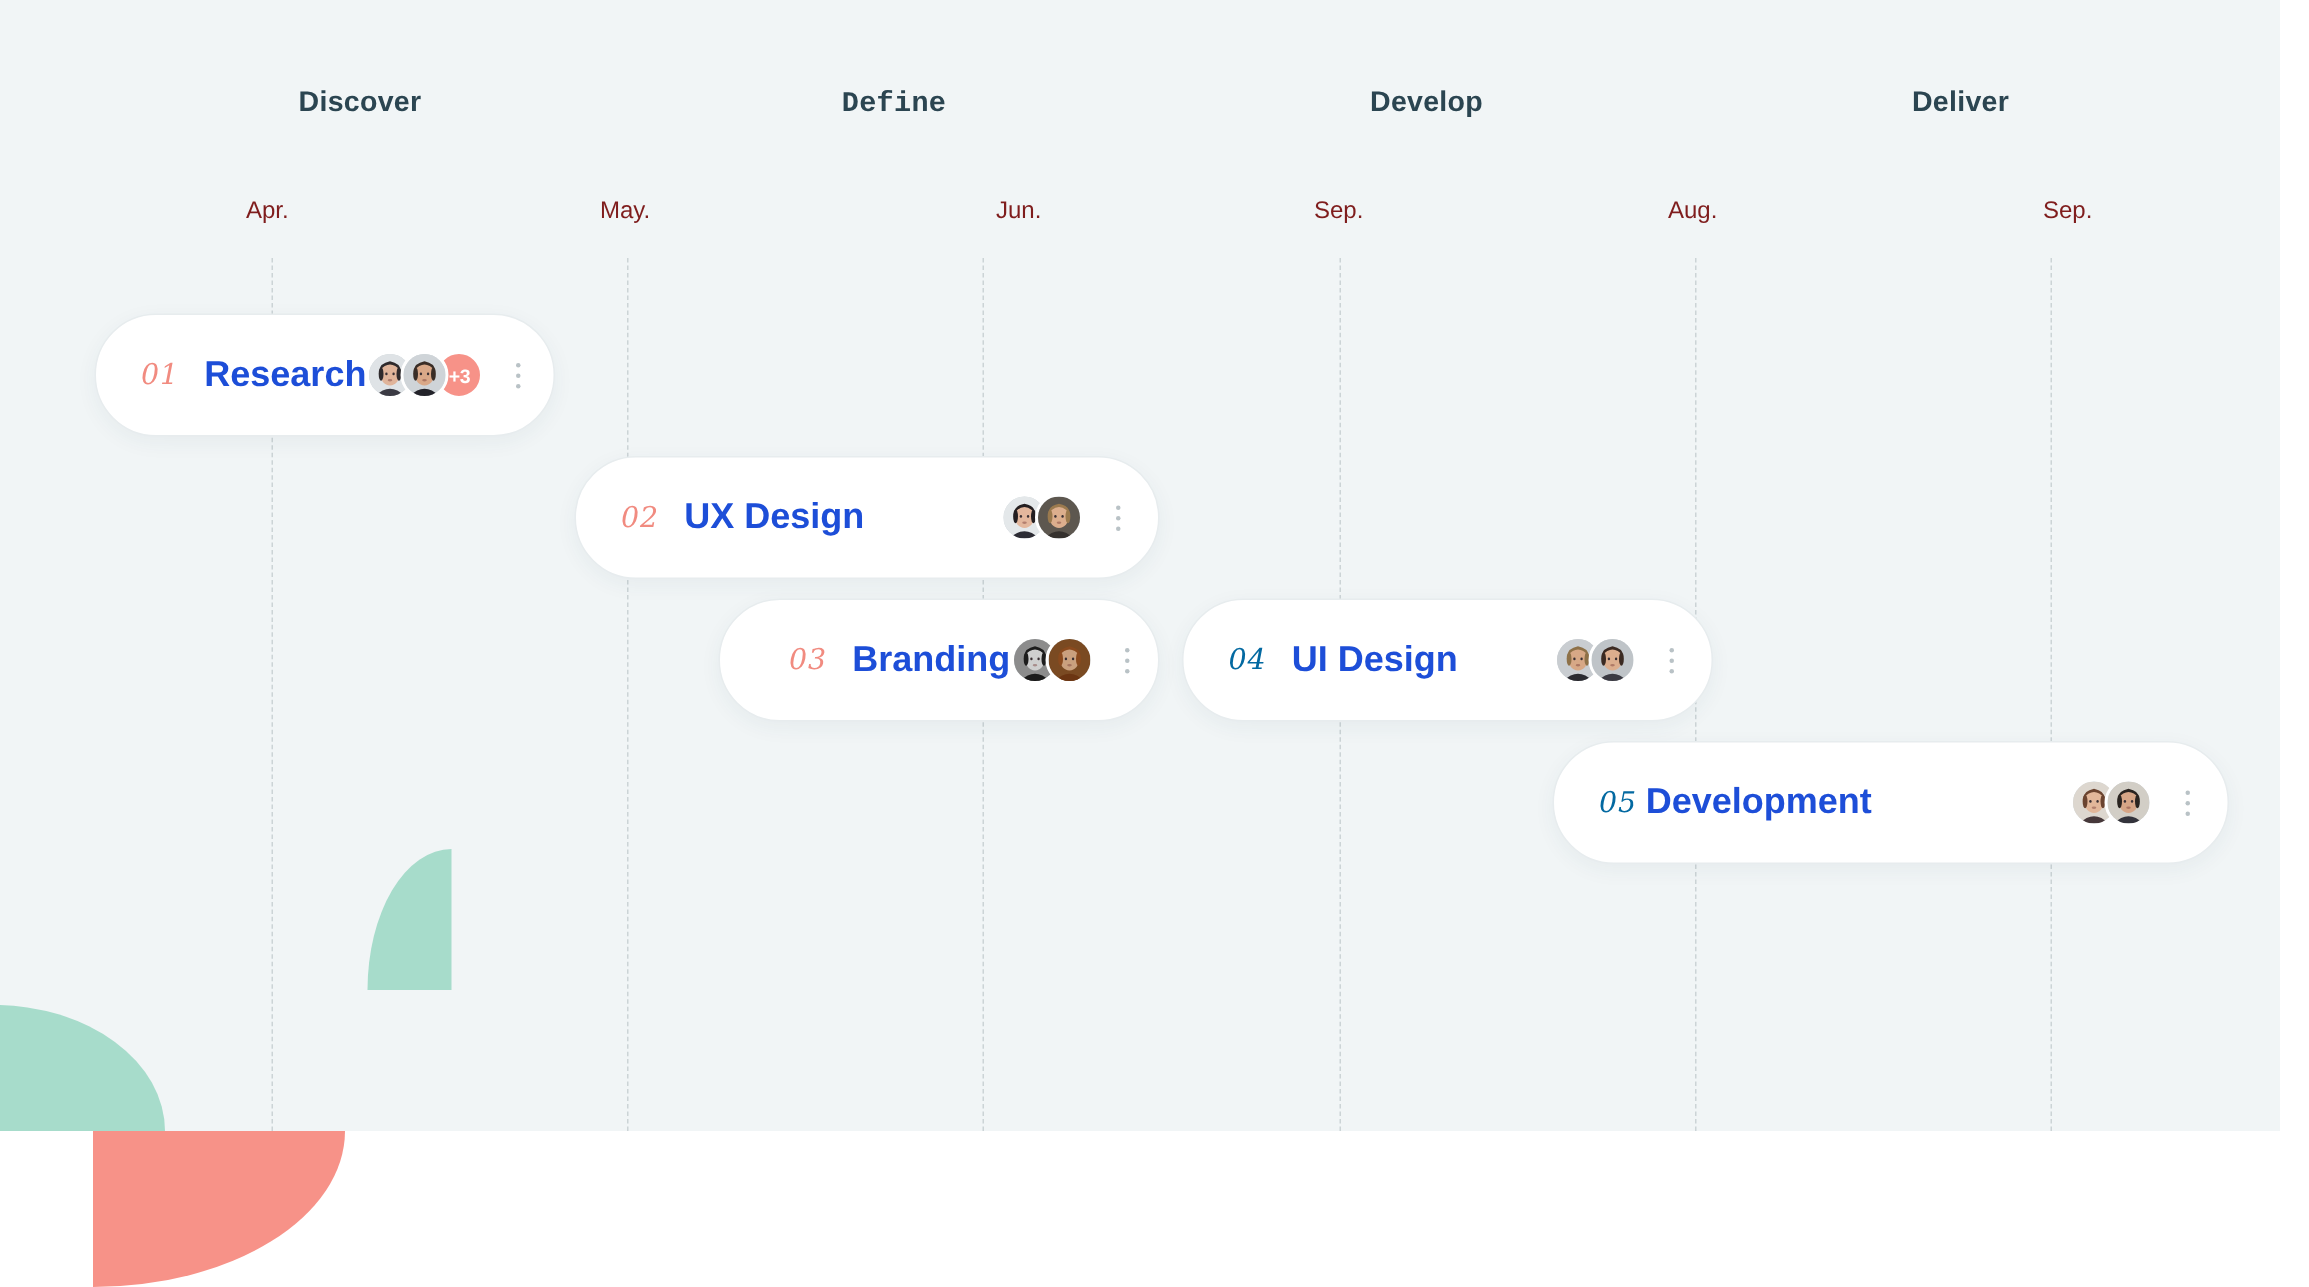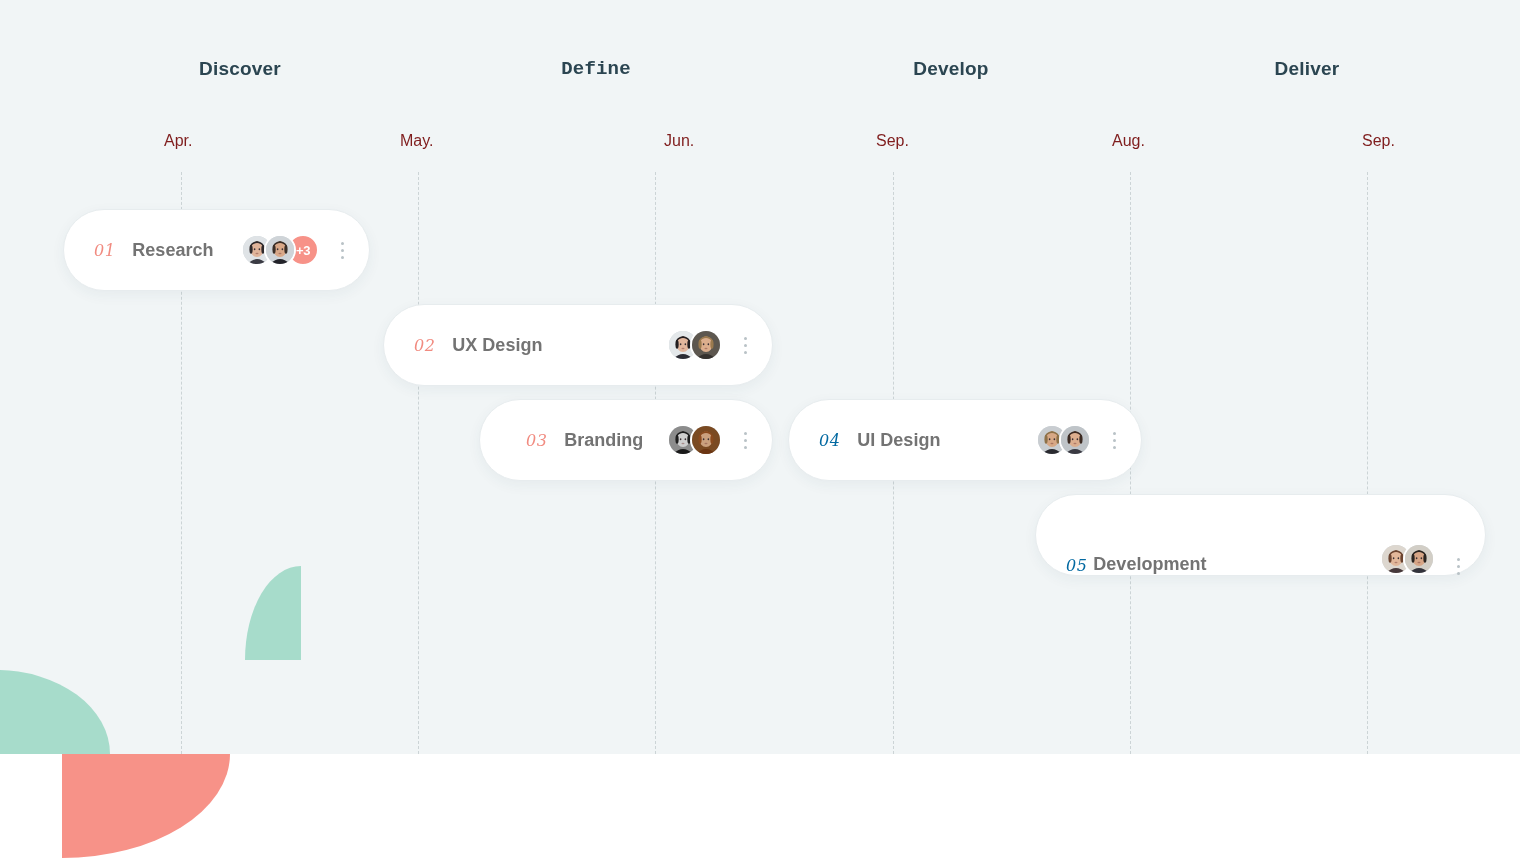--- a/index.html
+++ b/index.html
@@ -107,32 +107,32 @@
     box-shadow: 0 4px 14px rgba(42, 68, 82, 0.055);
     display: flex;
     align-items: center;
     z-index: 6;
     box-sizing: border-box;
   }
 
   .task-num {
     font-family: "DejaVu Serif", serif;
     font-style: italic;
-    font-size: 16px;
+    font-size: 19px;
     font-weight: normal;
     letter-spacing: 0.5px;
     flex: 0 0 auto;
   }
   .num-coral { color: #f18b80; }
   .num-mint  { color: #0369a1; }
 
   .task-title {
-    font-size: 18px;
+    font-size: 24px;
     font-weight: bold;
-    color: #737373;
+    color: #1d4ed8;
     white-space: nowrap;
     flex: 0 0 auto;
   }
 
   .task-spacer { flex: 1 1 auto; }
 
   .avatars {
     display: flex;
     align-items: center;
     flex: 0 0 auto;
@@ -371,21 +371,21 @@
               <ellipse cx="20" cy="25" rx="2.2" ry="1.1" fill="rgba(120,60,55,0.45)"></ellipse>
             </svg>
           </span>
         </span>
         <span class="menu-dots" style="margin-left: 12px; margin-right: 16px;">
           <span></span>
           <span></span>
           <span></span>
         </span>
       </div>
-      <div class="task" style="left: 1035px; top: 494px; width: 451px; align-items: flex-end;">
+      <div class="task" style="left: 1035px; top: 494px; width: 451px;">
         <span class="task-num num-mint" style="margin-left: 30px;">05</span>
         <span class="task-title" style="margin-left: 6px;">Development</span>
         <span class="task-spacer"></span>
         <span class="avatars">
           <span class="avatar">
             <svg viewBox="0 0 40 40" preserveAspectRatio="xMidYMid slice">
               <rect x="0" y="0" width="40" height="40" fill="#ddd7cf"></rect>
               <path d="M6 40 Q20 26 34 40 Z" fill="#46383a"></path>
               <ellipse cx="20" cy="19" rx="9.5" ry="11" fill="#e2b79a"></ellipse>
               <path d="M10 16 Q20 4 30 16 Q30 9 20 7 Q10 9 10 16 Z" fill="#6b4430"></path>

